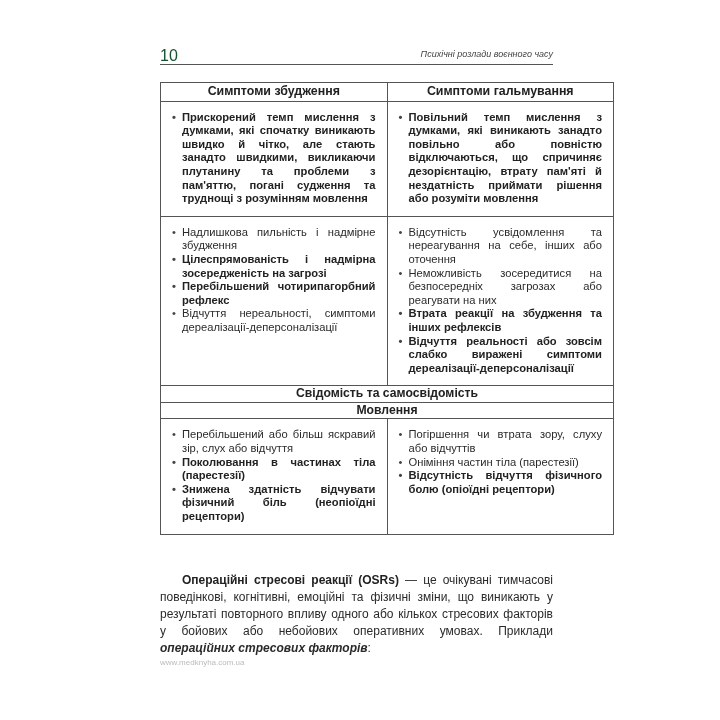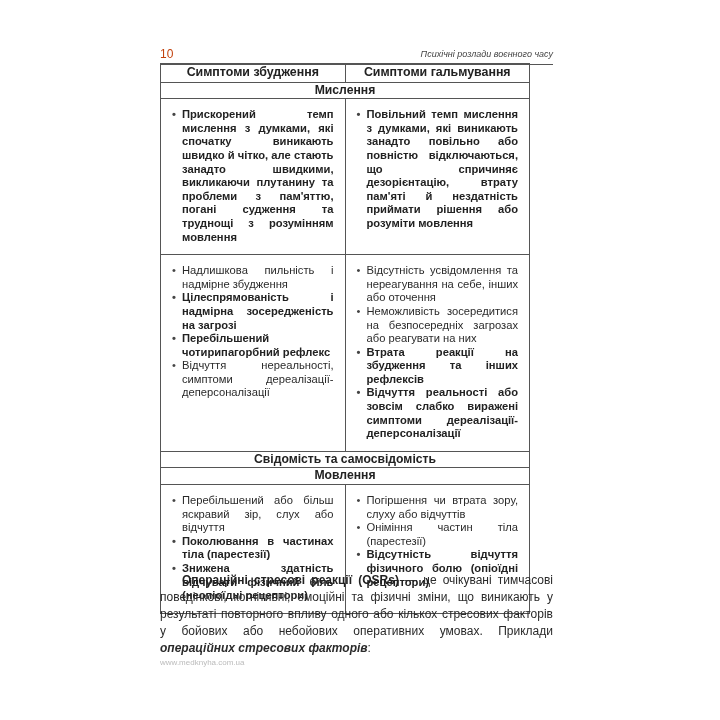--- a/index.html
+++ b/index.html
@@ -1,22 +1,22 @@
 <!DOCTYPE html>
 <html><head>
 <meta charset="utf-8">
 <style>
   html, body { margin:0; padding:0; background:#ffffff; }
   body { width:720px; height:720px; position:relative; overflow:hidden;
          font-family:"Liberation Sans", sans-serif; color:#2a2a2a; }
   .page { position:absolute; left:160px; top:44px; width:393px; }
   .header { position:relative; height:20px; border-bottom:1px solid #555; }
-  .page-num { position:absolute; left:0; top:3px; font-size:12px; color:#c2410c; }
+  .page-num { position:absolute; left:0; top:3px; font-size:16px; color:#14532d; }
   .running-title { position:absolute; right:0; top:5px; font-size:9px; font-style:italic; color:#444; }
-  table { position:absolute; top:19px; left:0; width:370px; border-collapse:collapse; font-size:11.2px; line-height:13.6px; }
+  table { position:absolute; top:38px; left:0; width:454px; border-collapse:collapse; font-size:11.2px; line-height:13.6px; }
   td, th { border:1px solid #555; vertical-align:top; padding:1px 3px 2px 3px; }
   th { font-weight:bold; font-size:12.4px; text-align:center; padding:2px 3px; color:#222; }
   td.section { text-align:center; font-weight:bold; font-size:12.2px; padding:1px 3px; color:#222; }
   td.col { width:50%; text-align:justify; }
   ul { list-style:none; margin:8px; padding:0; }
   li { position:relative; padding-left:10px; }
   li::before { content:"•"; position:absolute; left:0; top:0; color:#444; }
   .b { font-weight:bold; color:#222; }
   .para { position:absolute; top:528px; left:0; width:393px; font-size:12px; line-height:17px; text-align:justify; text-indent:22px; color:#2a2a2a; }
   .para .b { font-weight:bold; }
@@ -33,23 +33,20 @@
   </div>
 
   <table>
     <thead>
       <tr>
         <th>Симптоми збудження</th>
         <th>Симптоми гальмування</th>
       </tr>
     </thead>
     <tbody id="tbody">
-        <tr>
-          <td colspan="2" class="section">Мислення</td>
-        </tr>
         <tr>
           <td class="col">
             <ul>
               <li class="b">Прискорений темп мислення з думками, які спочатку виникають швидко й чітко, але стають занадто швидкими, викликаючи плутанину та проблеми з пам'яттю, погані судження та труднощі з розумінням мовлення</li>
             </ul>
           </td>
           <td class="col">
             <ul>
               <li class="b">Повільний темп мислення з думками, які виникають занадто повільно або повністю відключаються, що спричиняє дезорієнтацію, втрату пам'яті й нездатність приймати рішення або розуміти мовлення</li>
             </ul>

